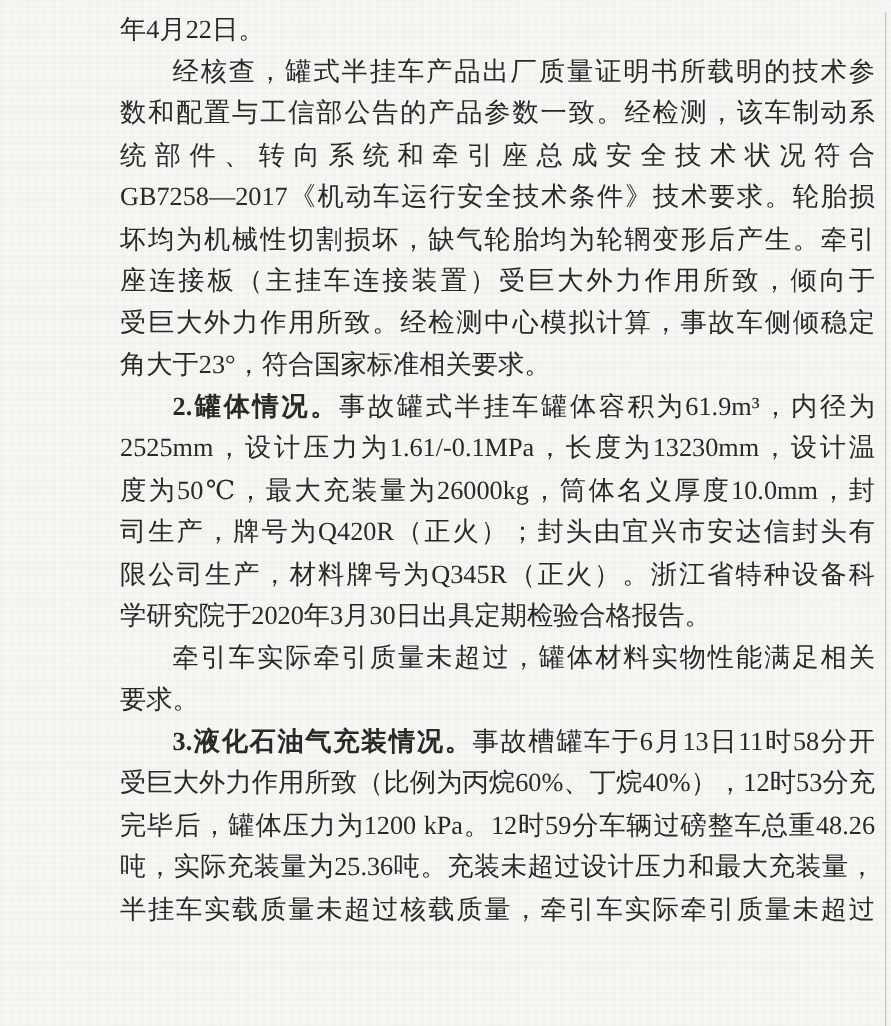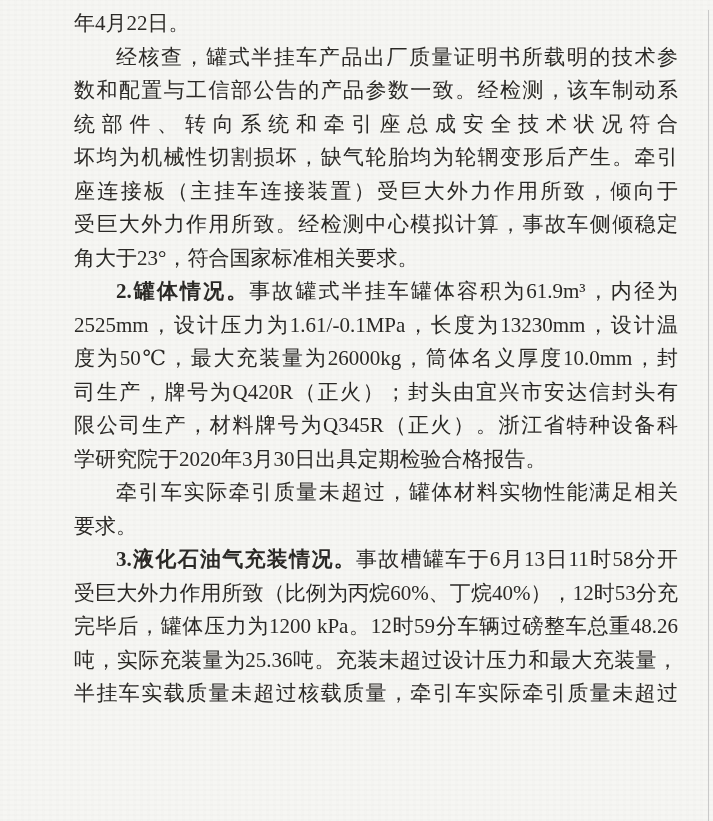--- a/index.html
+++ b/index.html
@@ -14,21 +14,21 @@
     overflow: hidden;
     background: var(--page-bg, #f6f6f3);
     
     background-image:
       repeating-linear-gradient(0deg, rgba(0,0,0,0.012) 0 2px, rgba(0,0,0,0) 2px 5px),
       repeating-linear-gradient(90deg, rgba(0,0,0,0.008) 0 3px, rgba(0,0,0,0) 3px 7px);
     font-family: "Liberation Serif", "DejaVu Serif", serif;
   }
   .textblock {
     position: absolute;
-    left: 74px;
+    left: 96px;
     top: 7px;
     width: 604px;
   }
   .line {
     height: 33.5px;
     line-height: 33.6px;
     font-size: 21px;
     color: var(--ink, #2b2926);
     overflow: hidden;
     text-align: left;
@@ -56,20 +56,21 @@
 </style>
 </head>
 <body>
 
 <div class="page">
   <div class="textblock" id="doc-lines">
       <div class="line"><span>年4月22日。</span></div>
       <div class="line fill indent"><span>经核查，罐式半挂车产品出厂质量证明书所载明的技术参</span></div>
       <div class="line fill"><span>数和配置与工信部公告的产品参数一致。经检测，该车制动系</span></div>
       <div class="line fill"><span>统部件、转向系统和牵引座总成安全技术状况符合</span></div>
+      <div class="line fill"><span>GB7258—2017《机动车运行安全技术条件》技术要求。轮胎损</span></div>
       <div class="line fill"><span>坏均为机械性切割损坏，缺气轮胎均为轮辋变形后产生。牵引</span></div>
       <div class="line fill"><span>座连接板（主挂车连接装置）受巨大外力作用所致，倾向于</span></div>
       <div class="line fill"><span>受巨大外力作用所致。经检测中心模拟计算，事故车侧倾稳定</span></div>
       <div class="line"><span>角大于23°，符合国家标准相关要求。</span></div>
       <div class="line fill indent"><span class="head">2.罐体情况。</span><span>事故罐式半挂车罐体容积为61.9m³，内径为</span></div>
       <div class="line fill"><span>2525mm，设计压力为1.61/-0.1MPa，长度为13230mm，设计温</span></div>
       <div class="line fill"><span>度为50℃，最大充装量为26000kg，筒体名义厚度10.0mm，封</span></div>
       <div class="line fill"><span>司生产，牌号为Q420R（正火）；封头由宜兴市安达信封头有</span></div>
       <div class="line fill"><span>限公司生产，材料牌号为Q345R（正火）。浙江省特种设备科</span></div>
       <div class="line"><span>学研究院于2020年3月30日出具定期检验合格报告。</span></div>

